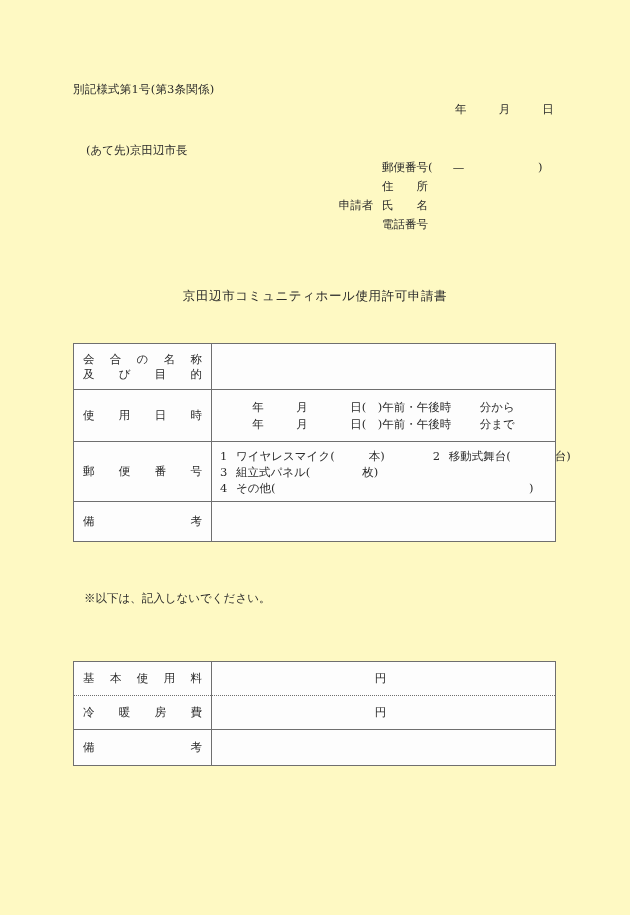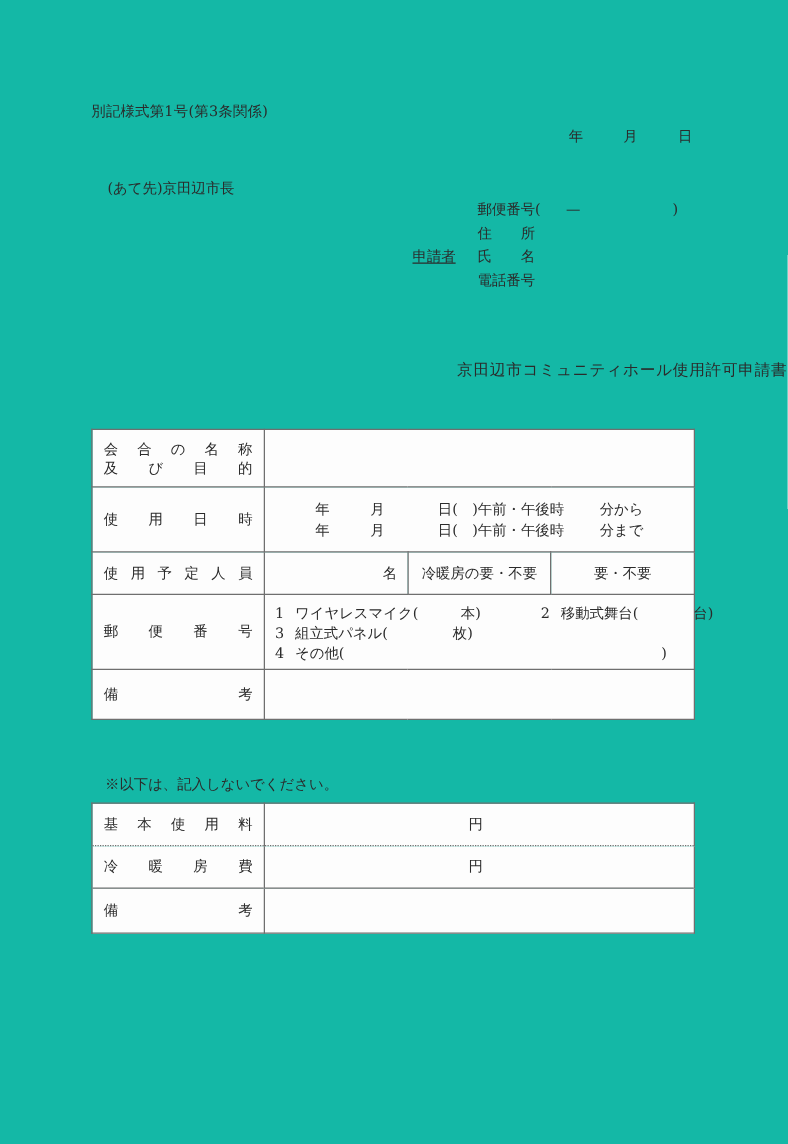--- a/index.html
+++ b/index.html
@@ -12,21 +12,21 @@
     height: 915px;
     position: relative;
     font-family: "DejaVu Serif", "Liberation Serif", serif;
     color: #2b2b2b;
     background: #fdfdfd;
     overflow: hidden;
   }
   .page {
     position: absolute;
     inset: 0;
-    background: #14b8a6;
+    background: #fef9c3;
   }
 
   
   .form-no {
     position: absolute;
     left: 73px;
     top: 82px;
     font-size: 11.5px;
     letter-spacing: 0.2px;
     white-space: nowrap;
@@ -59,22 +59,21 @@
     line-height: 19px;
   }
   .applicant-row {
     display: flex;
     align-items: baseline;
     white-space: nowrap;
   }
   .applicant-tag {
     width: 52px;
     display: inline-block;
-    text-align: left;
-    text-decoration: underline;
+    text-align: center;
   }
   .applicant-label {
     display: inline-block;
   }
   .postal-paren { letter-spacing: 0; }
   .postal-dash {
     display: inline-block;
     width: 52px;
     text-align: center;
   }
@@ -82,36 +81,36 @@
     display: inline-block;
     width: 58px;
     text-align: right;
   }
 
   .doc-title {
     position: absolute;
     left: 0;
     right: 0;
     top: 288px;
-    text-align: right;
+    text-align: center;
     font-size: 12.5px;
     letter-spacing: 0.6px;
   }
 
   
   .tbl {
     position: absolute;
     left: 73px;
     width: 483px;
     border-collapse: collapse;
     font-size: 11.5px;
     table-layout: fixed;
   }
   .tbl-main { top: 343px; }
-  .tbl-fee  { top: 642px; border-radius: 12px; }
+  .tbl-fee  { top: 661px; border-radius: 12px; }
 
   .tbl td {
     border: 1px solid #6f6f6f;
     padding: 0;
     vertical-align: middle;
     background: #fdfdfd;
   }
   td.label {
     width: 119px;
     padding: 0 9px;
@@ -161,21 +160,21 @@
   .eq-gap3 { display: inline-block; width: 44px; }
   .eq-gap4 { display: inline-block; width: 52px; }
   .eq-other-tail { display: inline-block; width: 258px; text-align: right; }
 
   .resp-lines { line-height: 15px; }
   .resp-tel { display: inline-block; margin-left: 74px; }
 
   .notice {
     position: absolute;
     left: 84px;
-    top: 620px;
+    top: 591px;
     font-size: 11.5px;
     white-space: nowrap;
   }
 
   
   .r-fee  { height: 34px; }
   .r-fee2 { height: 36px; }
   td.dotted-b { border-bottom: 1px dotted #6f6f6f; }
   td.dotted-t { border-top: 1px dotted #6f6f6f; }
   .yen {
@@ -242,34 +241,20 @@
             <div>
               <span class="seg-y">年</span><span class="seg-m">月</span><span class="seg-d">日(　)午前・午後</span><span class="seg-t">時</span><span>分から</span>
             </div>
             <div>
               <span class="seg-y">年</span><span class="seg-m">月</span><span class="seg-d">日(　)午前・午後</span><span class="seg-t">時</span><span>分まで</span>
             </div>
           </div>
         </td>
       </tr>
 
-      <tr class="r-people">
-        <td class="label">
-          <span class="ln">使用予定人員</span>
-        </td>
-        <td class="body people-num" style="width:114px">
-          <span>名</span>
-        </td>
-        <td class="body cell-ac" style="width:127px">
-          <span>冷暖房の要・不要</span>
-        </td>
-        <td class="body cell-ac2">
-          <span>要・不要</span>
-        </td>
-      </tr>
 
       <tr class="r-equip">
         <td class="label">
           <span class="ln">郵便番号</span>
         </td>
         <td class="body" colspan="3">
           <div class="equip-lines">
             <div class="equip-row">
               <span class="eq-idx">1</span><span>ワイヤレスマイク(</span><span class="eq-gap1"></span><span>本)</span><span class="eq-gap2"></span><span class="eq-idx">2</span><span>移動式舞台(</span><span class="eq-gap3"></span><span>台)</span>
             </div>

